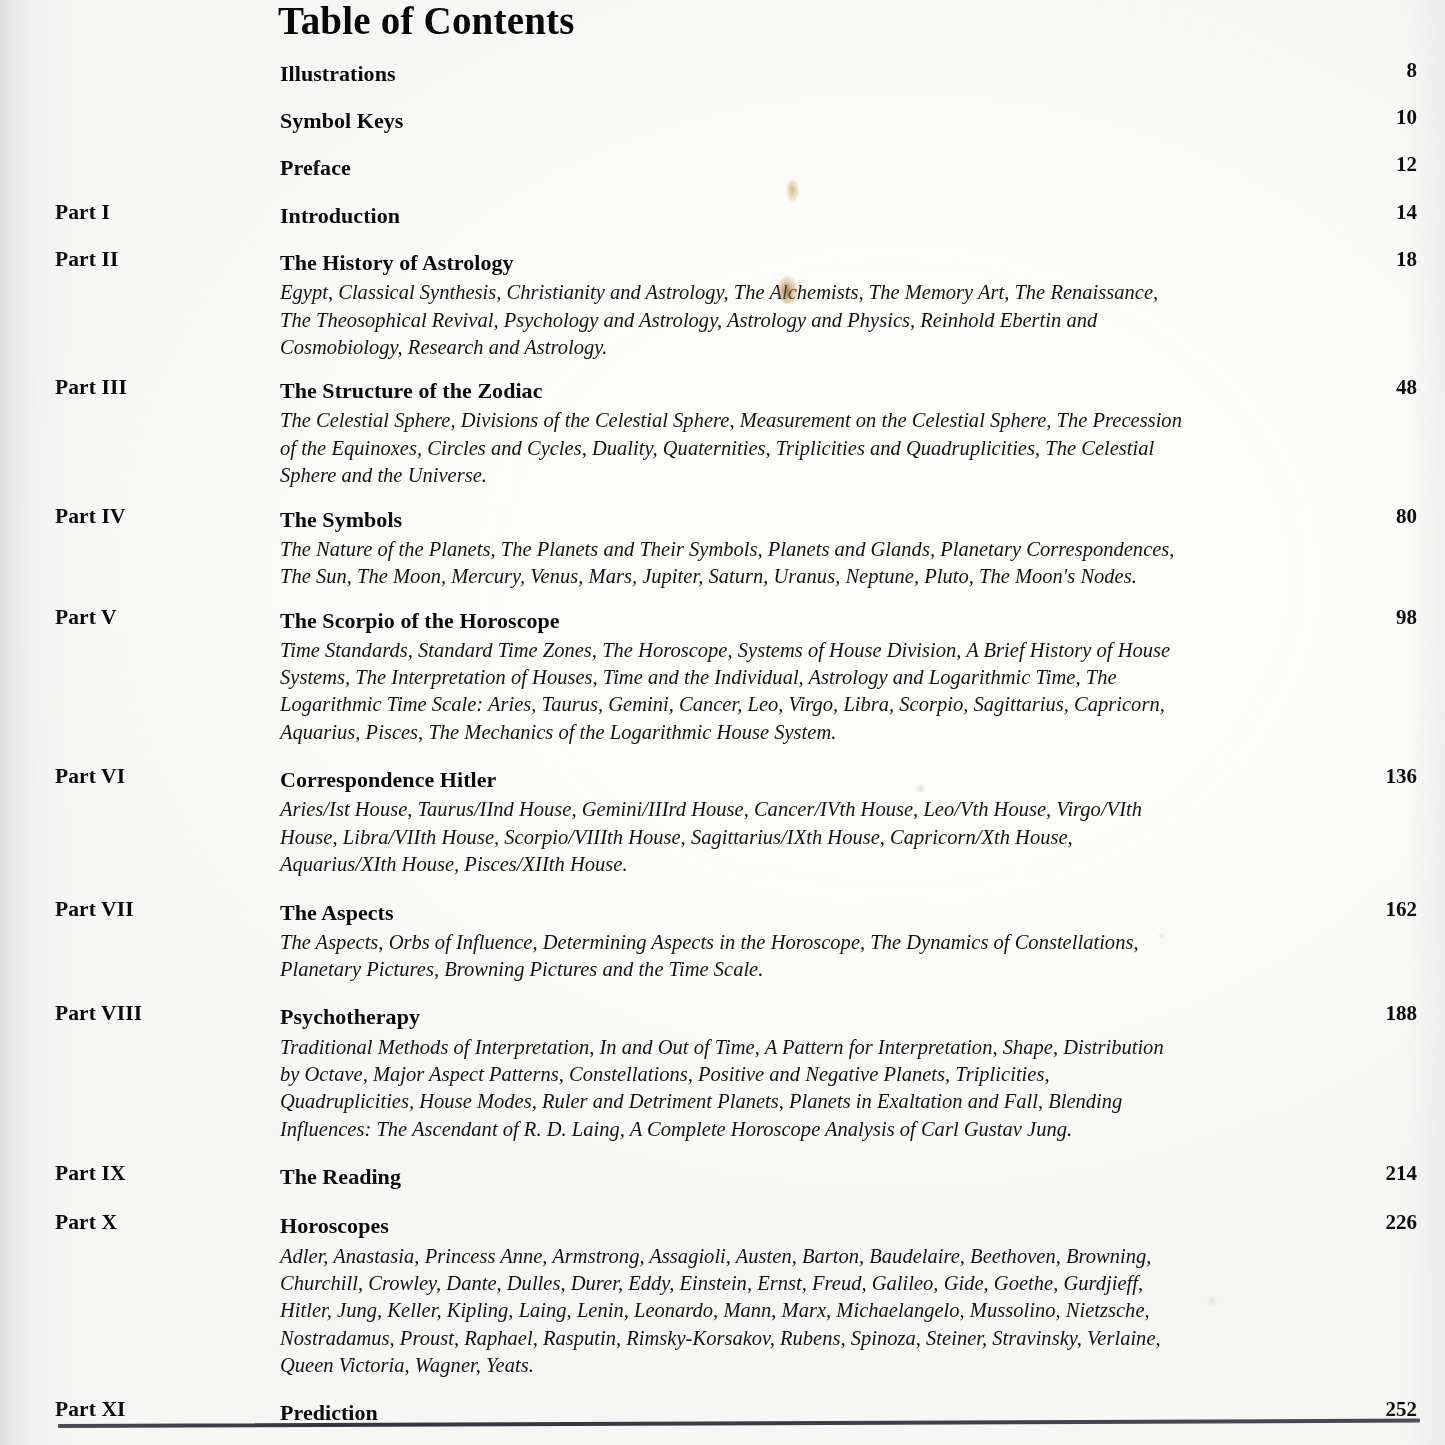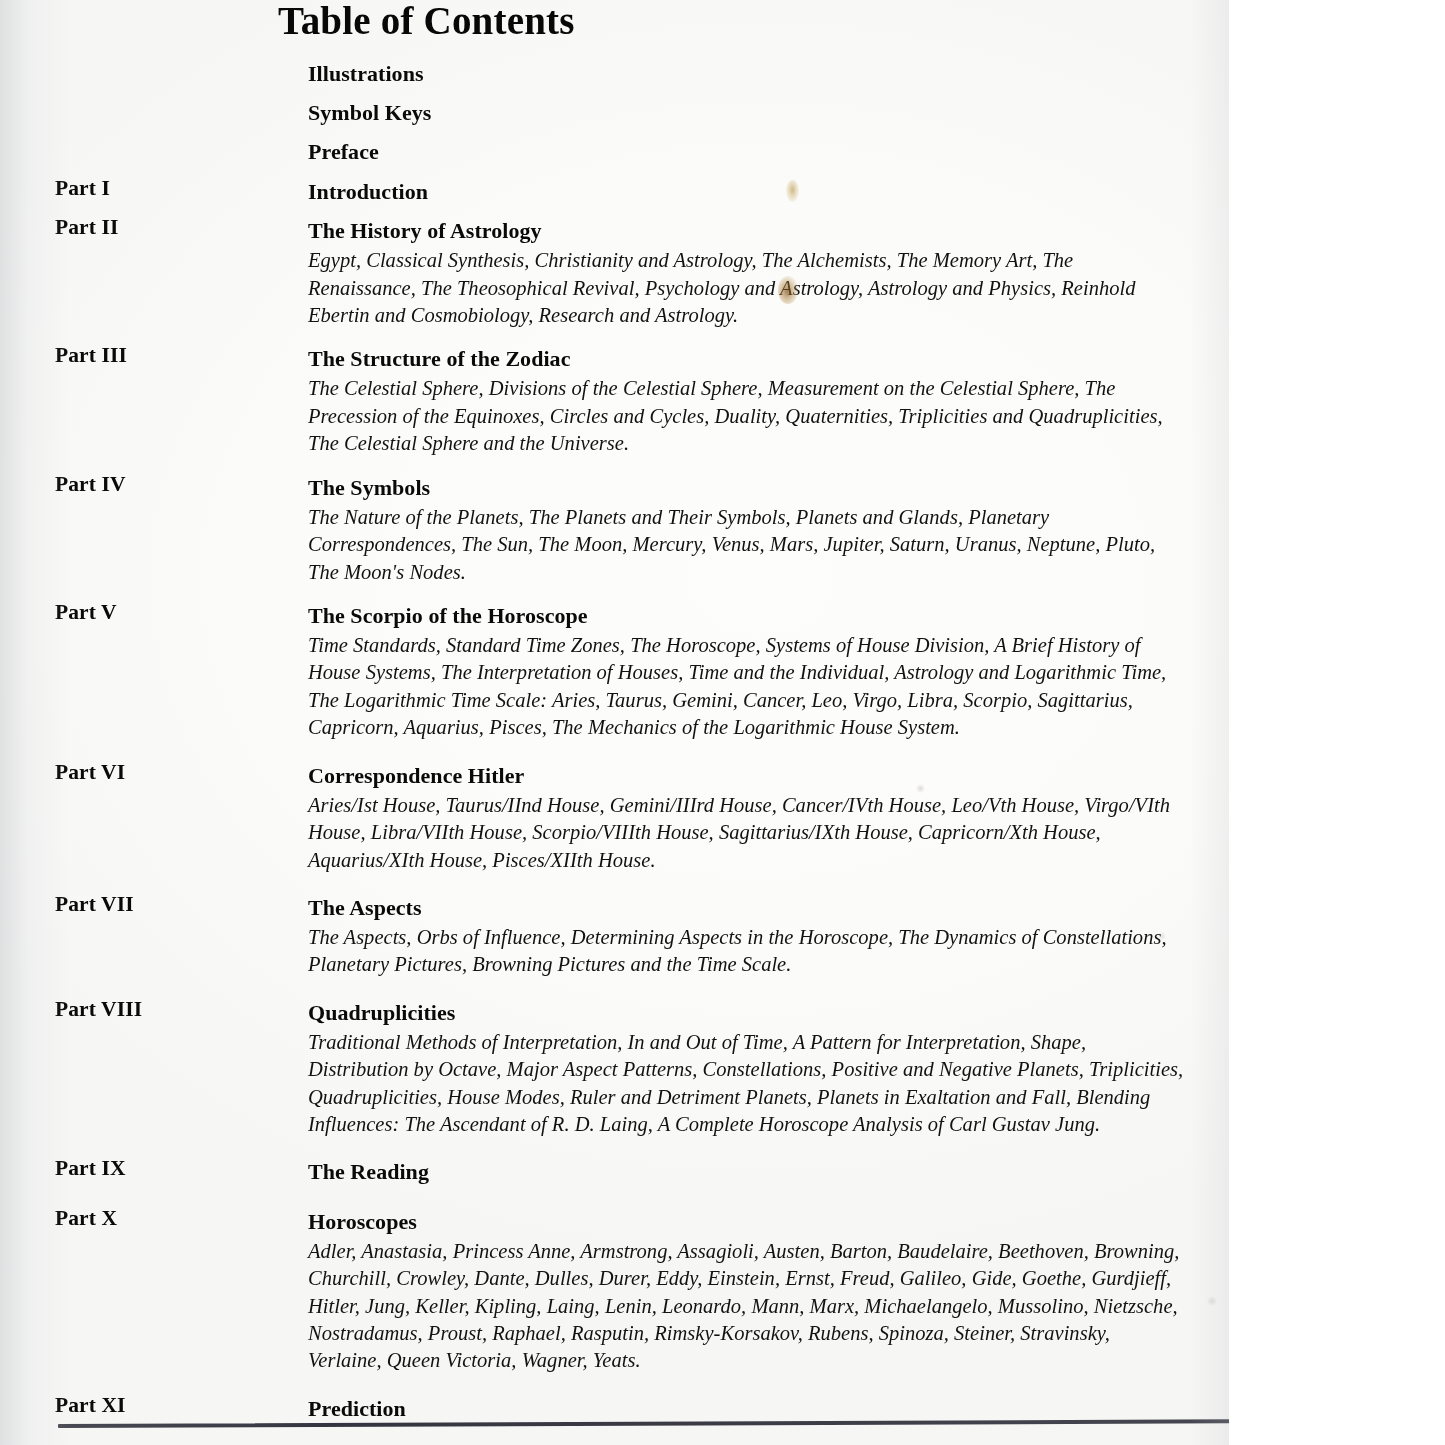--- a/index.html
+++ b/index.html
@@ -2,21 +2,21 @@
 <html><head>
 <meta charset="utf-8">
 <style>
   html, body {
     margin: 0;
     padding: 0;
     background: #ffffff;
   }
   #page {
     position: relative;
-    width: 1229px;
+    width: 1445px;
     height: 1445px;
     background:
       radial-gradient(ellipse 900px 700px at 62% 40%, #fdfdfb 0%, #fbfbf9 55%, #f6f6f5 100%),
       linear-gradient(100deg, #ececed 0%, #f7f7f6 7%, #fcfcfa 18%, #fbfbf9 70%, #f5f5f4 100%);
     overflow: hidden;
     font-family: "Liberation Serif", "DejaVu Serif", serif;
     color: #0c0c0c;
   }
   
   #page:before {
@@ -52,21 +52,20 @@
     position: absolute;
     left: 0;
     top: 58px;
     width: 1445px;
   }
 
   .entry {
     position: relative;
     display: block;
     min-height: 10px;
-    padding-left: 28px;
   }
 
   .part-label {
     position: absolute;
     left: 55px;
     top: 0;
     width: 215px;
     font-size: 21.5px;
     font-weight: bold;
     letter-spacing: 0.1px;
@@ -101,21 +100,21 @@
     right: 28px;
     top: 0;
     width: 120px;
     text-align: right;
     font-size: 21px;
     font-weight: bold;
     color: #0a0a0a;
   }
 
   
-  .entry.gap-sm { margin-top: 8px; }
+  .entry.gap-sm { margin-top: 16px; }
   .entry.gap-md { margin-top: 14px; }
   .entry.gap-lg { margin-top: 18px; }
   .entry.gap-flush { margin-top: 0px; }
 
   .bottom-rule {
     position: absolute;
     left: 58px;
     top: 1424px;
     width: 1362px;
     height: 4px;
@@ -250,21 +249,21 @@
       <div class="entry-body">
         <div class="entry-title">The Aspects</div>
         <div class="entry-desc">The Aspects, Orbs of Influence, Determining Aspects in the Horoscope, The Dynamics of Constellations, Planetary Pictures, Browning Pictures and the Time Scale.</div>
       </div>
       <div class="page-num">162</div>
     </div>
 
     <div class="entry gap-lg">
       <div class="part-label">Part VIII</div>
       <div class="entry-body">
-        <div class="entry-title">Quadruplicities</div>
+        <div class="entry-title">Psychotherapy</div>
         <div class="entry-desc">Traditional Methods of Interpretation, In and Out of Time, A Pattern for Interpretation, Shape, Distribution by Octave, Major Aspect Patterns, Constellations, Positive and Negative Planets, Triplicities, Quadruplicities, House Modes, Ruler and Detriment Planets, Planets in Exaltation and Fall, Blending Influences: The Ascendant of R. D. Laing, A Complete Horoscope Analysis of Carl Gustav Jung.</div>
       </div>
       <div class="page-num">188</div>
     </div>
 
     <div class="entry gap-lg">
       <div class="part-label">Part IX</div>
       <div class="entry-body">
         <div class="entry-title">The Reading</div>
       </div>

